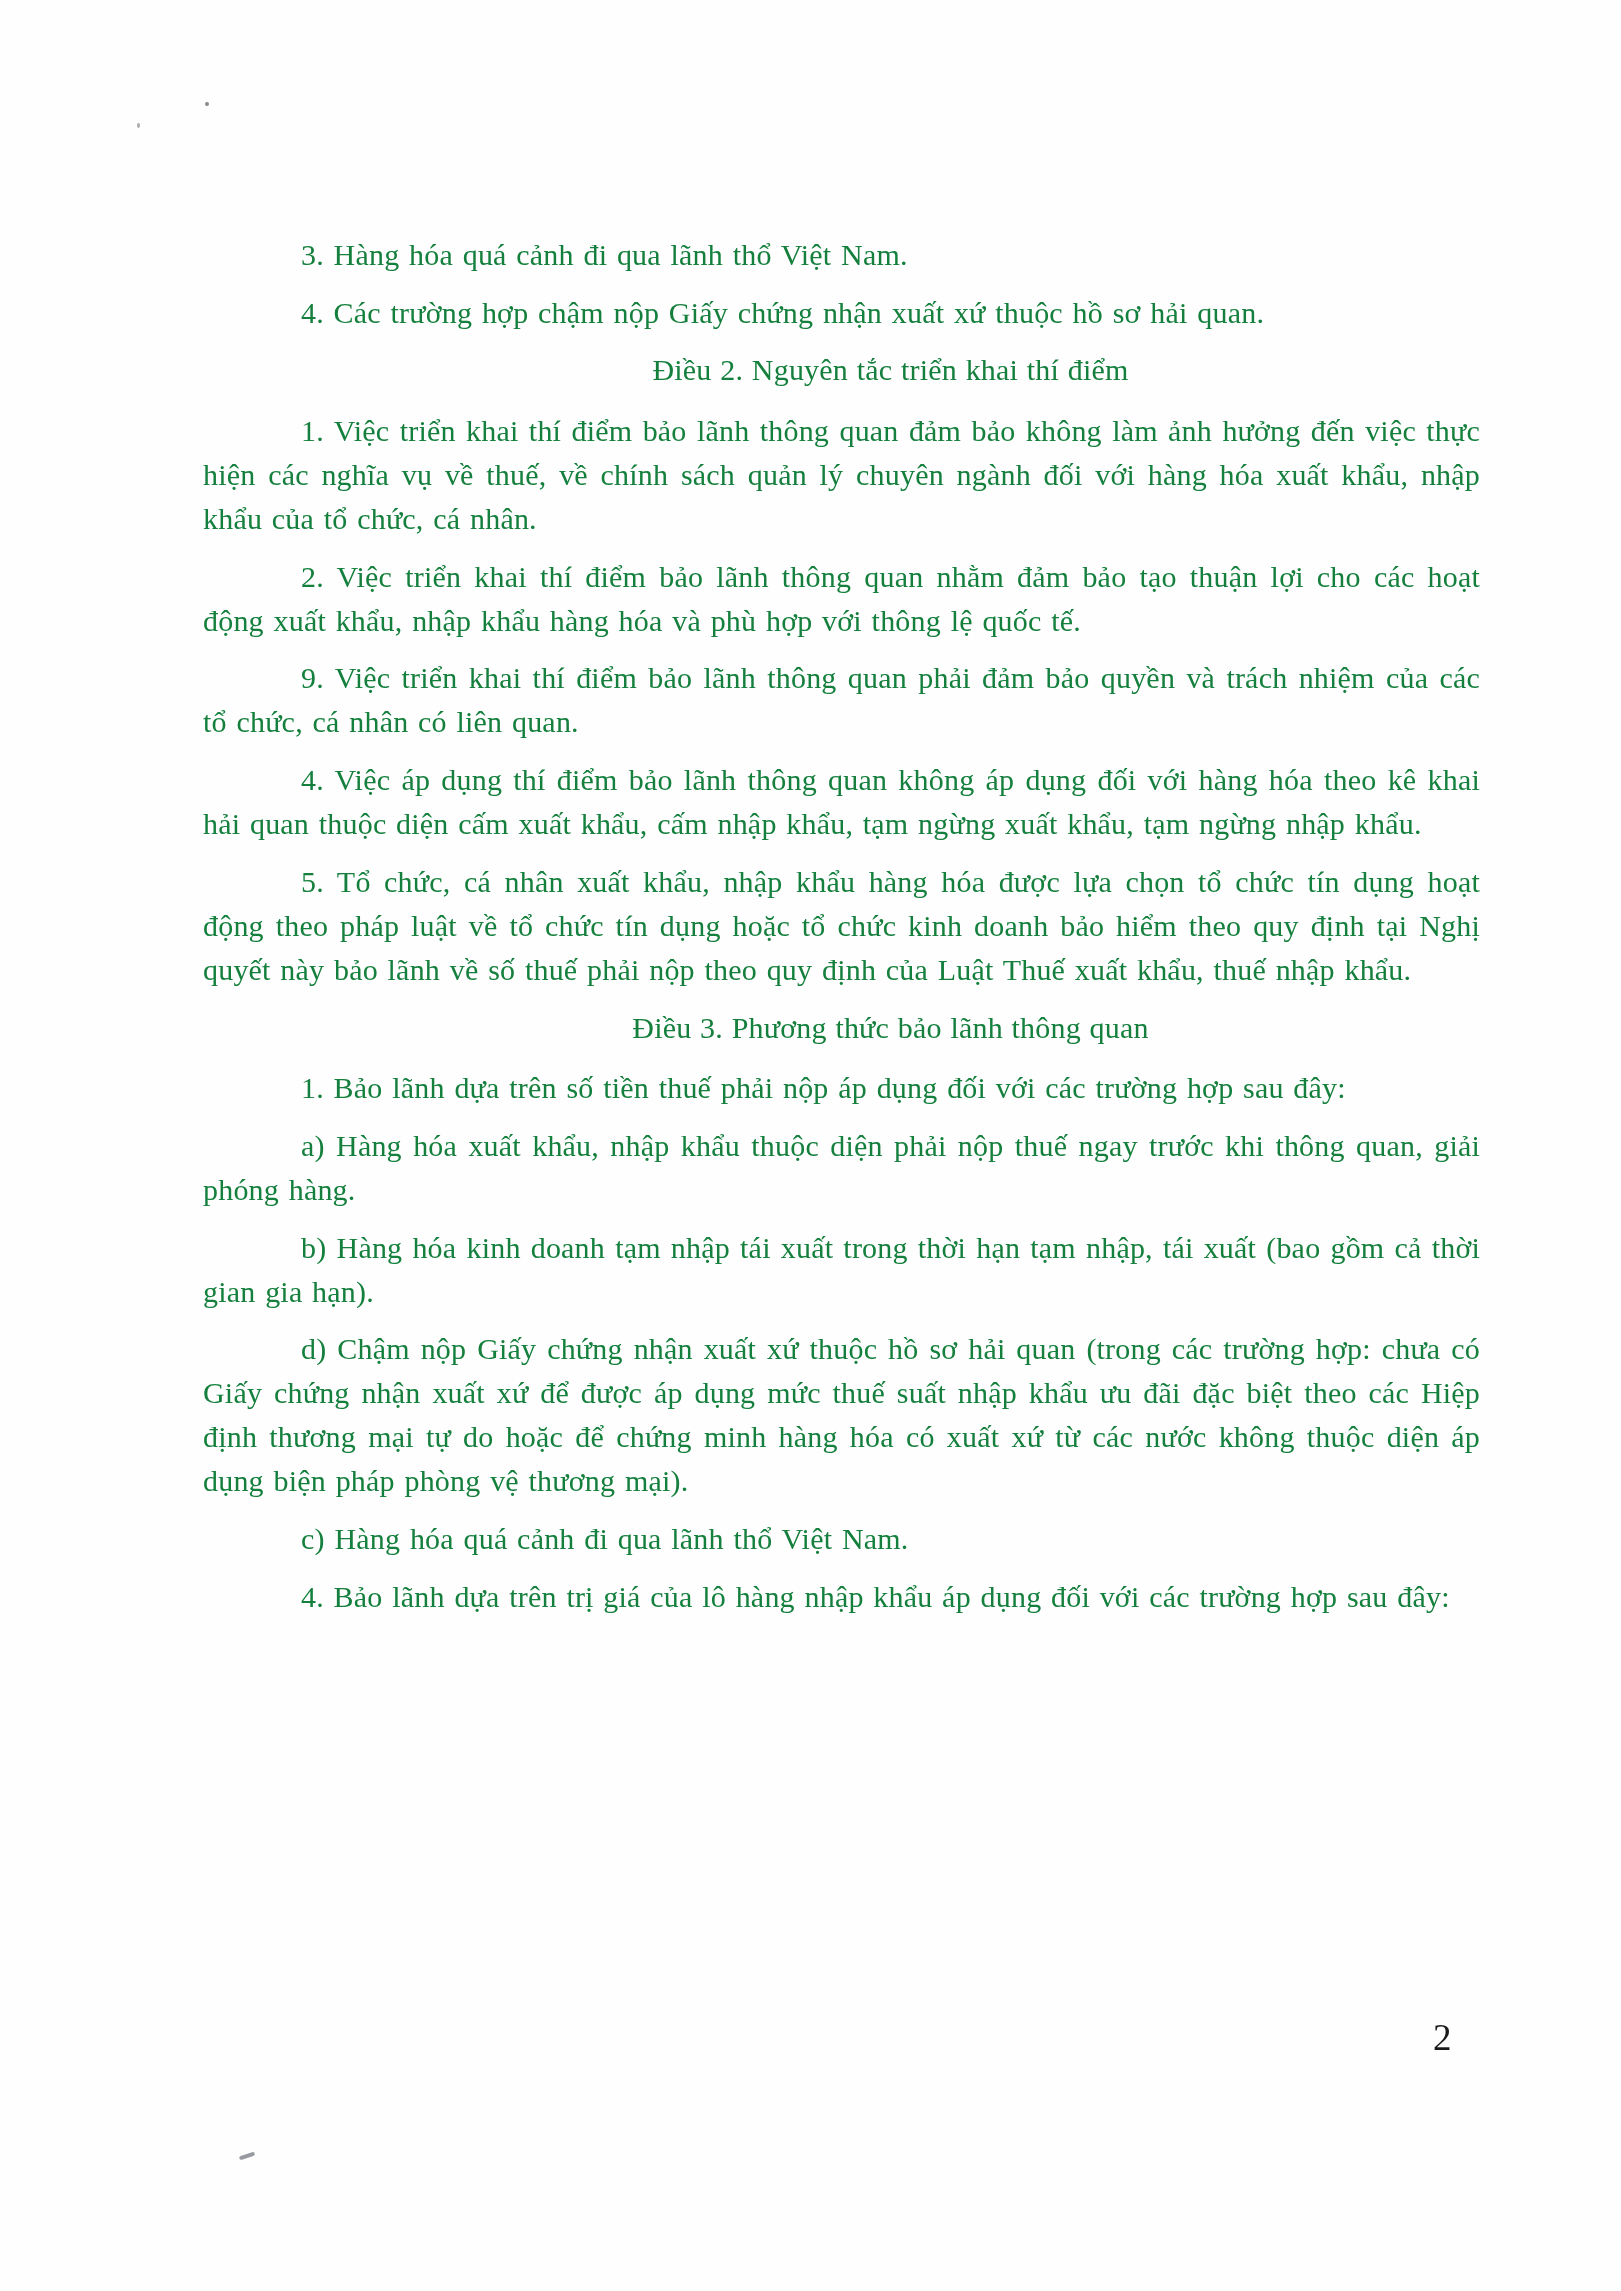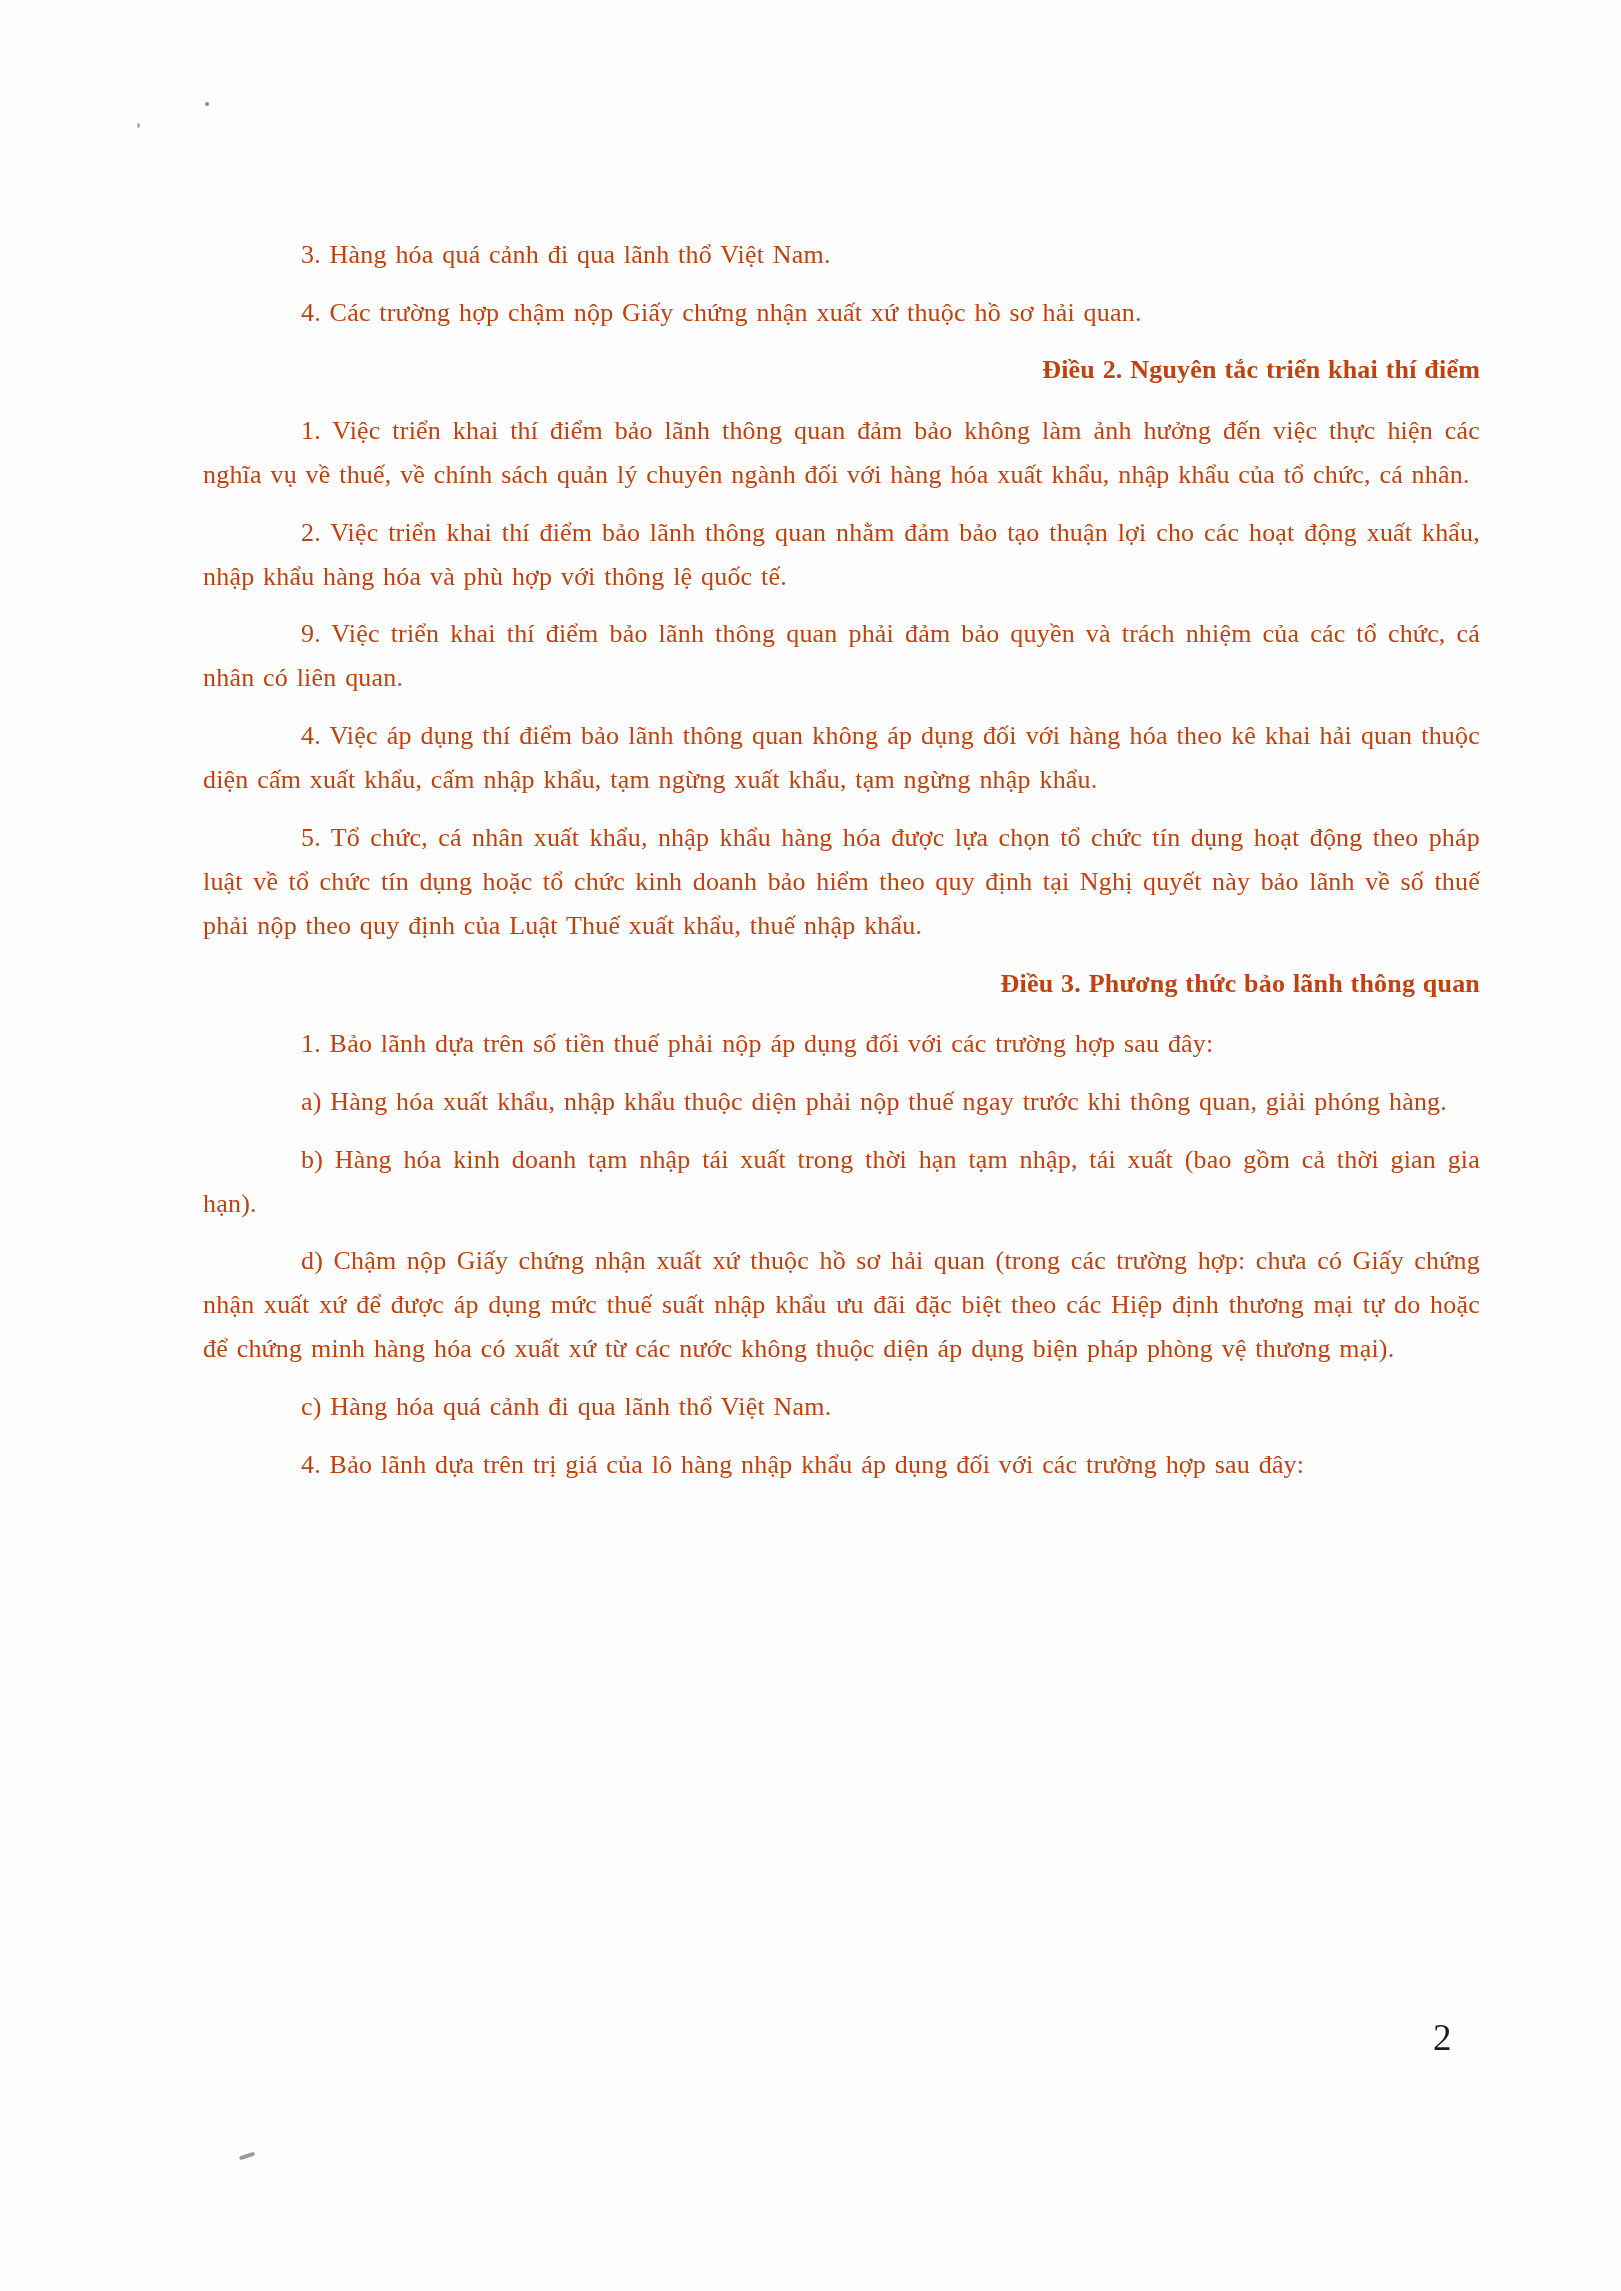--- a/index.html
+++ b/index.html
@@ -19,32 +19,32 @@
     inset: 0;
     background: #fefefe;
   }
   .content {
     position: absolute;
     left: 203px;
     top: 233px;
     width: 1277px;
   }
   .content p {
-    font-size: 26px;
+    font-size: 30px;
     line-height: 44px;
-    color: #c2410c;
+    color: #15803d;
     text-align: justify;
     text-indent: 98px;
     margin: 0 0 13.7px 0;
     word-spacing: 2px;
     letter-spacing: 0.2px;
   }
   .content p.heading {
-    font-weight: bold;
-    text-align: right;
+    font-weight: normal;
+    text-align: center;
     margin-top: 2.9px;
     margin-bottom: 16.7px;
     word-spacing: 1px;
   }
   .page-number {
     position: absolute;
     left: 1433px;
     top: 2015px;
     font-size: 37px;
     line-height: 45px;

